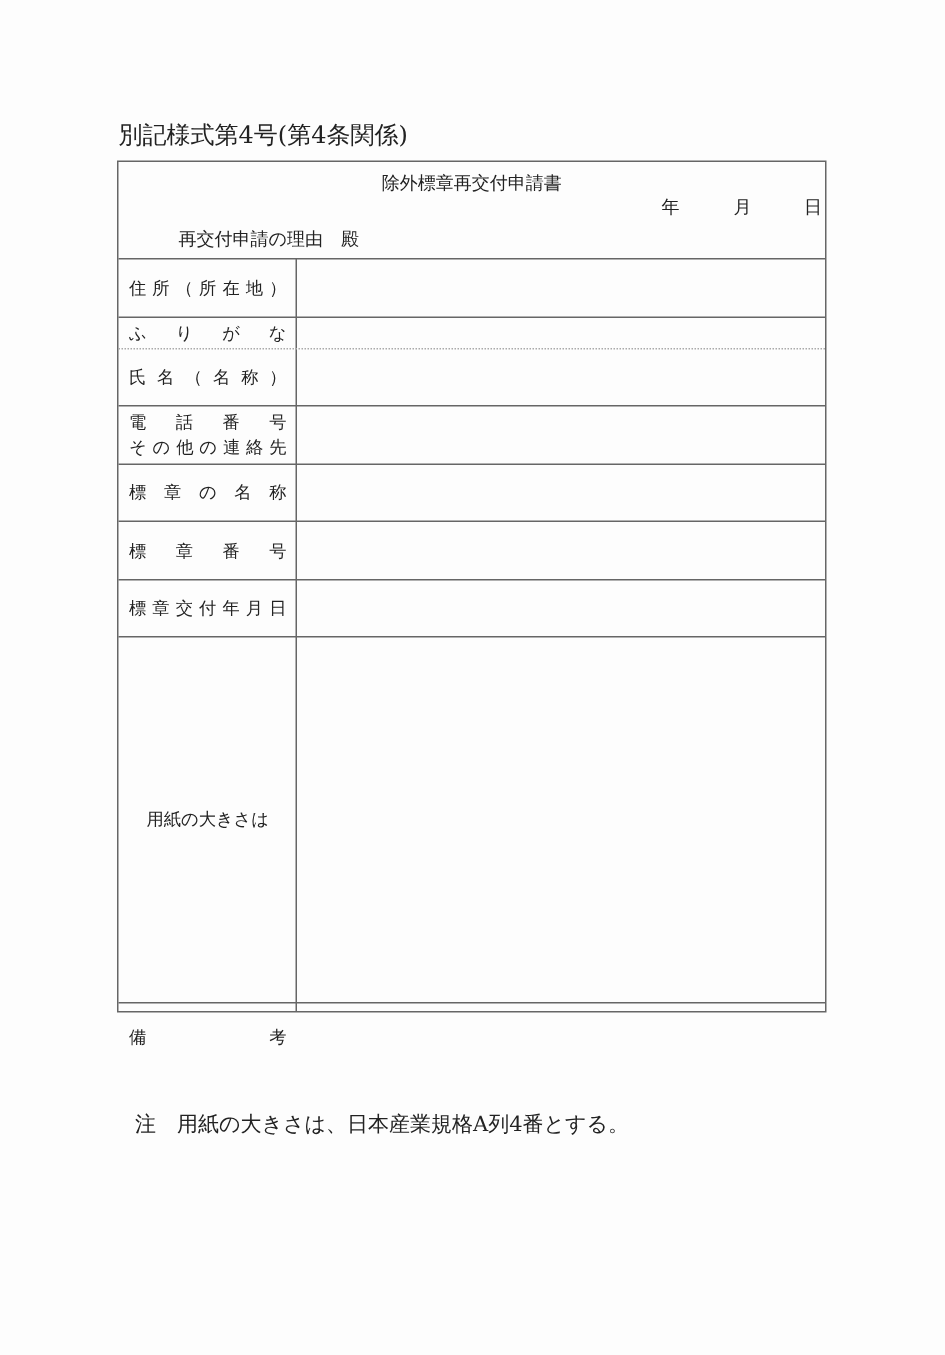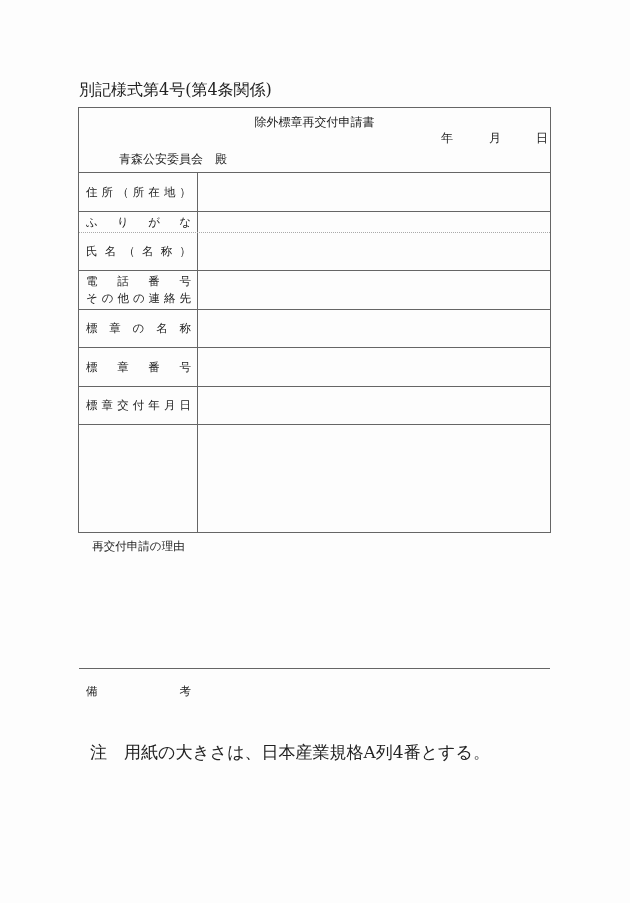--- a/index.html
+++ b/index.html
@@ -1,41 +1,41 @@
 <!DOCTYPE html>
 <html><head>
 <meta charset="utf-8">
 <style>
   html, body { margin:0; padding:0; background:#fdfdfd; }
   body { width:630px; height:903px; position:relative; font-family:"DejaVu Serif", serif; color:#222; font-size:11.5px; }
   .form-no { position:absolute; left:79px; top:80px; font-size:16px; }
-  .sheet { position:absolute; left:78px; top:107px; width:473px; height:426px; border:1px solid #666; box-sizing:border-box; }
+  .sheet { position:absolute; left:78px; top:107px; width:473px; height:568px; border:1px solid #666; box-sizing:border-box; }
   .title { position:absolute; left:0; width:100%; top:6px; text-align:center; font-size:12px; }
   .date { position:absolute; top:22px; font-size:12px; }
   .addressee { position:absolute; left:40px; top:43px; font-size:12px; }
   .row { position:absolute; left:0; width:100%; border-top:1px solid #666; box-sizing:border-box; }
   .row.dotted { border-top:1px dotted #aaa; }
   .label { position:absolute; left:0; width:118px; top:0; bottom:0; display:flex; align-items:center; padding:0 6px 0 7px; box-sizing:border-box; font-size:11.5px; }
   .spread { display:flex; justify-content:space-between; width:100%; }
   .twoline { display:flex; flex-direction:column; width:100%; gap:2px; }
   .vline { position:absolute; left:118px; top:64px; bottom:0; border-left:1px solid #666; }
   .center { justify-content:center; }
-  .note { position:absolute; left:90px; top:741px; font-size:17px; }
+  .note { position:absolute; left:90px; top:741px; font-size:14px; }
 </style>
 </head>
 <body>
 
 <div class="form-no">別記様式第4号(第4条関係)</div>
 
 <div class="sheet">
   <div class="title">除外標章再交付申請書</div>
   <span class="date" style="left:362px">年</span>
   <span class="date" style="left:410px">月</span>
   <span class="date" style="left:457px">日</span>
-  <div class="addressee">青森公安委員会　殿</div>
+  <div class="addressee">再交付申請の理由　殿</div>
 
   <div class="vline"></div>
 
   <div class="row" style="top:64px;height:39px">
     <div class="label">
       <div class="spread">
         <span>住</span>
           <span>所</span>
           <span>（</span>
           <span>所</span>
@@ -123,21 +123,21 @@
           <span>交</span>
           <span>付</span>
           <span>年</span>
           <span>月</span>
           <span>日</span>
       </div>
     </div>
   </div>
 
   <div class="row" style="top:316px;height:244px">
-    <div class="label center">再交付申請の理由</div>
+    <div class="label center">用紙の大きさは</div>
   </div>
 
   <div class="row" style="top:560px;height:45px">
     <div class="label">
       <div class="spread">
         <span>備</span>
           <span>考</span>
       </div>
     </div>
   </div>

